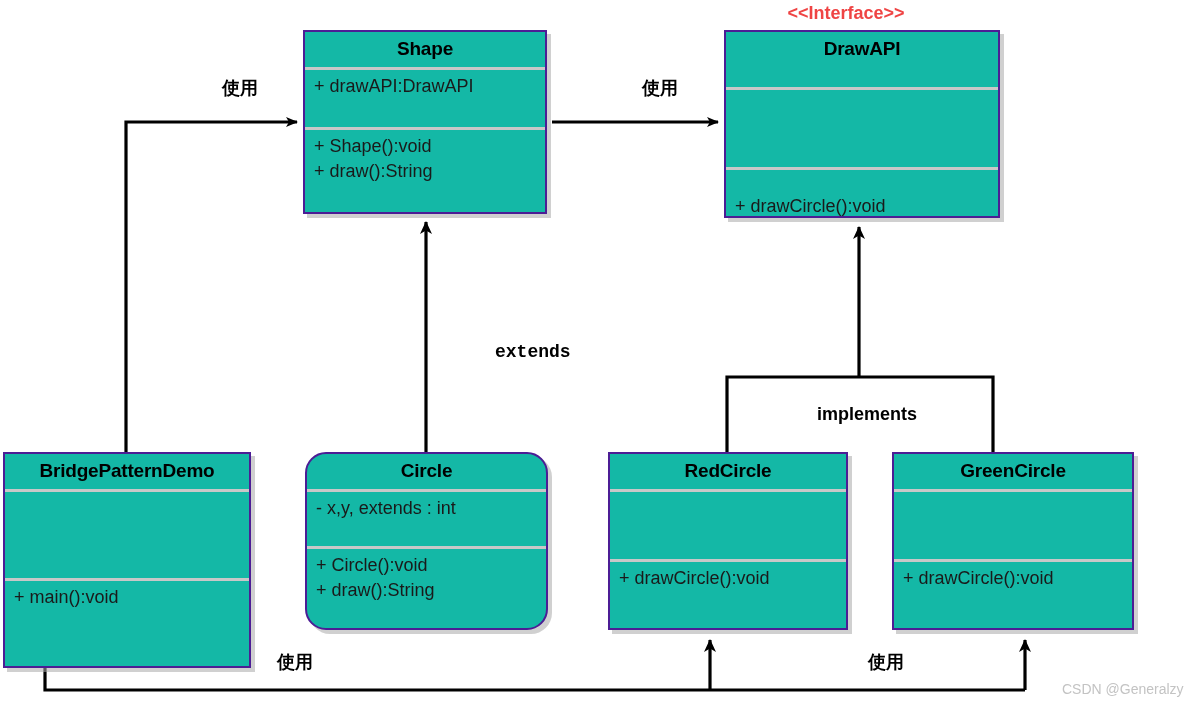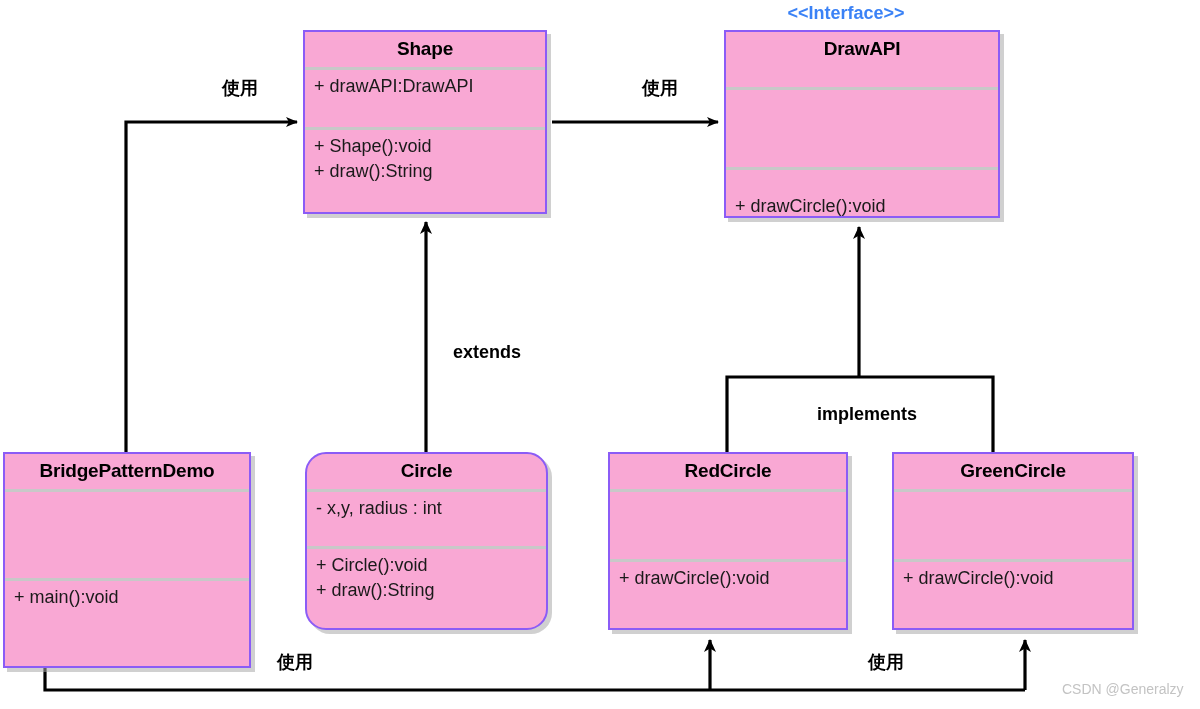--- a/index.html
+++ b/index.html
@@ -16,22 +16,22 @@
     width: 1200px;
     height: 709px;
     background: #ffffff;
     overflow: hidden;
   }
 
   
   .uml-class {
     position: absolute;
     box-sizing: border-box;
-    background: #f9a8d4;
-    border: 2px solid #8b5cf6;
+    background: #14b8a6;
+    border: 2px solid #4c1d95;
     box-shadow: 4px 4px 0 0 rgba(170,170,170,0.55);
     display: flex;
     flex-direction: column;
     z-index: 5;
   }
   .uml-title {
     text-align: center;
     font-weight: bold;
     font-size: 19px;
     color: #000000;
@@ -51,21 +51,21 @@
     flex: 1 1 auto;
   }
   .uml-compartment .member {
     white-space: nowrap;
   }
 
   .stereotype {
     position: absolute;
     font-size: 18px;
     font-weight: bold;
-    color: #3b82f6;
+    color: #ef4444;
     text-align: center;
     z-index: 6;
   }
 
   
   .edge-label {
     position: absolute;
     font-size: 18px;
     font-weight: bold;
     color: #000000;
@@ -157,21 +157,21 @@
     <div class="uml-sep"></div>
     <div class="uml-compartment">
       <div class="member">+ main():void</div>
     </div>
   </div>
 
   <div class="uml-class" style="left:305px; top:452px; width:243px; height:178px;border-radius:21px;">
     <div class="uml-title">Circle</div>
     <div class="uml-sep"></div>
     <div class="uml-compartment">
-      <div class="member">- x,y, radius : int</div>
+      <div class="member">- x,y, extends : int</div>
     </div>
     <div class="uml-sep"></div>
     <div class="uml-compartment">
       <div class="member">+ Circle():void</div>
       <div class="member">+ draw():String</div>
     </div>
   </div>
 
   <div class="uml-class" style="left:608px; top:452px; width:240px; height:178px;">
     <div class="uml-title">RedCircle</div>
@@ -194,21 +194,21 @@
     <div class="uml-sep"></div>
     <div class="uml-compartment">
       <div class="member">+ drawCircle():void</div>
     </div>
   </div>
 
   <div class="edge-label" style="left:190px; top:76px;">使用</div>
 
   <div class="edge-label" style="left:610px; top:76px;">使用</div>
 
-  <div class="edge-label" style="left:421px; top:342px;">extends</div>
+  <div class="edge-label" style="left:463px; top:342px;font-family:Liberation Mono, monospace;">extends</div>
 
   <div class="edge-label" style="left:785px; top:404px;">implements</div>
 
   <div class="edge-label" style="left:245px; top:650px;">使用</div>
 
   <div class="edge-label" style="left:836px; top:650px;">使用</div>
 
   <div class="watermark" style="left:1062px; top:681px;">CSDN @Generalzy</div>
 
 </div>

